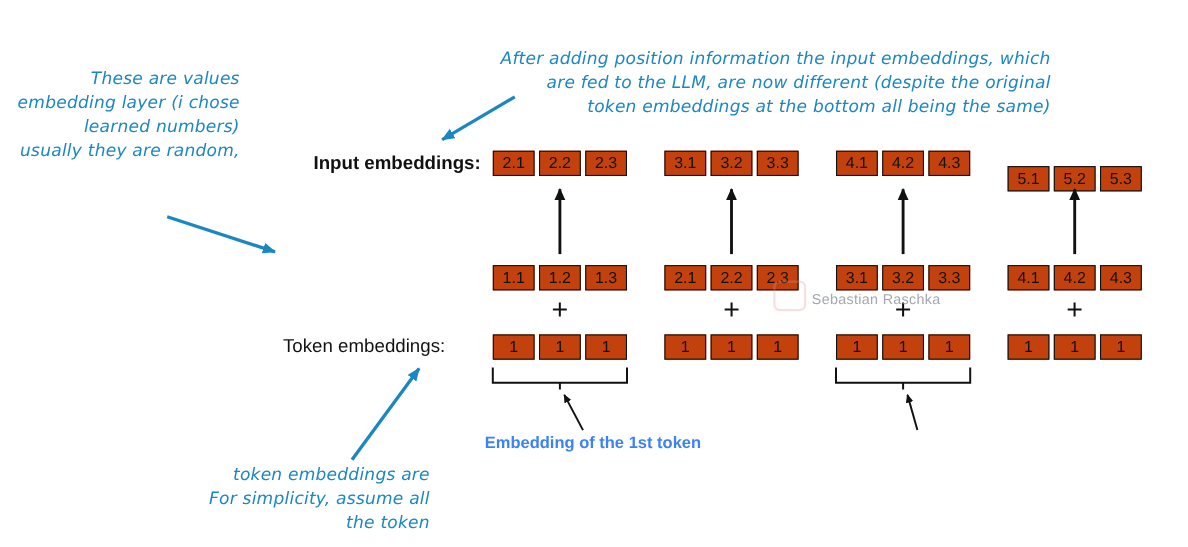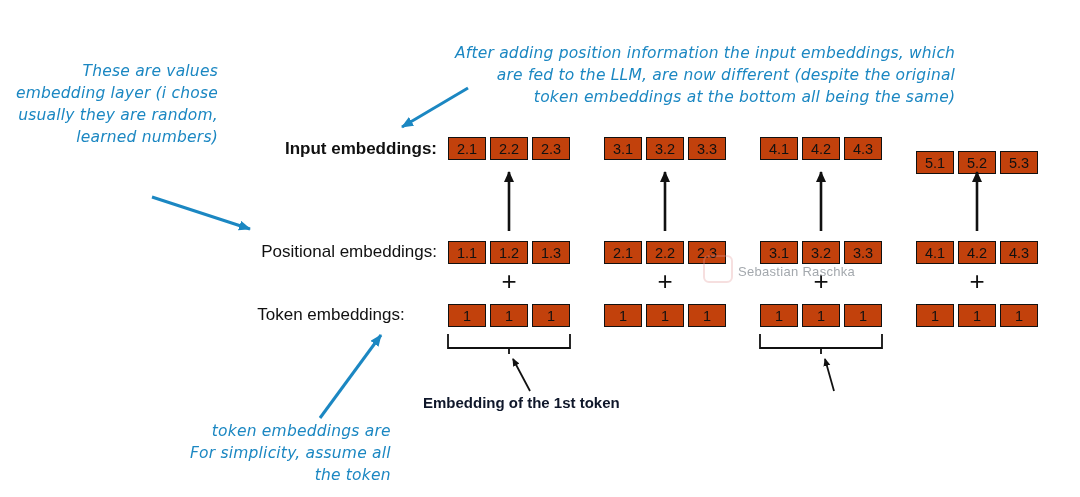--- a/index.html
+++ b/index.html
@@ -13,56 +13,55 @@
   .row-label { position:absolute; width:212px; text-align:right; font-size:17px; color:#111;
                font-family:"Liberation Sans", sans-serif; }
 
   .group { position:absolute; display:flex; gap:4px; }
   .box { width:38px; height:23px; border:1.8px solid #111; background:#c2410c;
          display:flex; align-items:center; justify-content:center;
          font-size:14.5px; color:#111; }
 
   .plus { position:absolute; width:122px; text-align:center; font-size:26px; color:#111; }
 
-  .caption { position:absolute; width:232px; font-weight:bold;
-             font-size:15px; color:#0f172a; }
+  .caption { position:absolute; width:232px; text-align:center; font-weight:bold;
+             font-size:15px; color:#3b82f6; }
 
   svg.overlay { position:absolute; left:0; top:0; width:1080px; height:497px; pointer-events:none; }
 
   .watermark { position:absolute; left:738px; top:264px; font-size:13px;
                color:rgba(140,146,152,0.8); letter-spacing:.3px; }
   .wm-icon { position:absolute; left:703px; top:255px; width:30px; height:28px;
              border:2px solid rgba(224,150,150,0.30); border-radius:6px; }
 </style>
 </head>
 <body>
 
 <div class="canvas">
 
   <div class="note" style="left:16px; top:60px;">
     <div>These are values</div>
     <div>embedding layer (i chose</div>
+    <div>learned numbers)</div>
     <div>usually they are random,</div>
-    <div>learned numbers)</div>
   </div>
 
   <div class="note" style="left:455px; top:42px;">
     <div>After adding position information the input embeddings, which</div>
     <div>are fed to the LLM, are now different (despite the original</div>
     <div>token embeddings at the bottom all being the same)</div>
   </div>
 
   <div class="note" style="left:190px; top:420px;">
     <div>token embeddings are</div>
     <div>For simplicity, assume all</div>
     <div>the token</div>
   </div>
 
   <div class="row-label" style="left:225px; top:139px;font-weight:bold;">Input embeddings:</div>
-  <div class="row-label" style="left:225px; top:242px;">Positional embeddings:</div>
   <div class="row-label" style="left:225px; top:305px;text-align:center;">Token embeddings:</div>
 
   <div class="group" style="left:448px; top:137px;">
     <div class="box">2.1</div>
     <div class="box">2.2</div>
     <div class="box">2.3</div>
   </div>
   <div class="group" style="left:604px; top:137px;">
     <div class="box">3.1</div>
     <div class="box">3.2</div>

